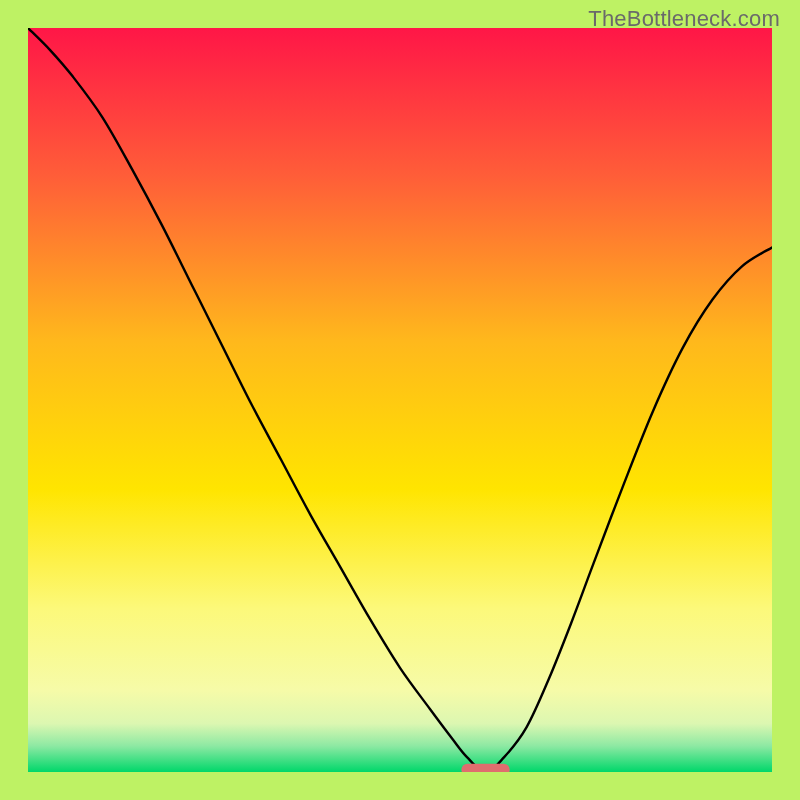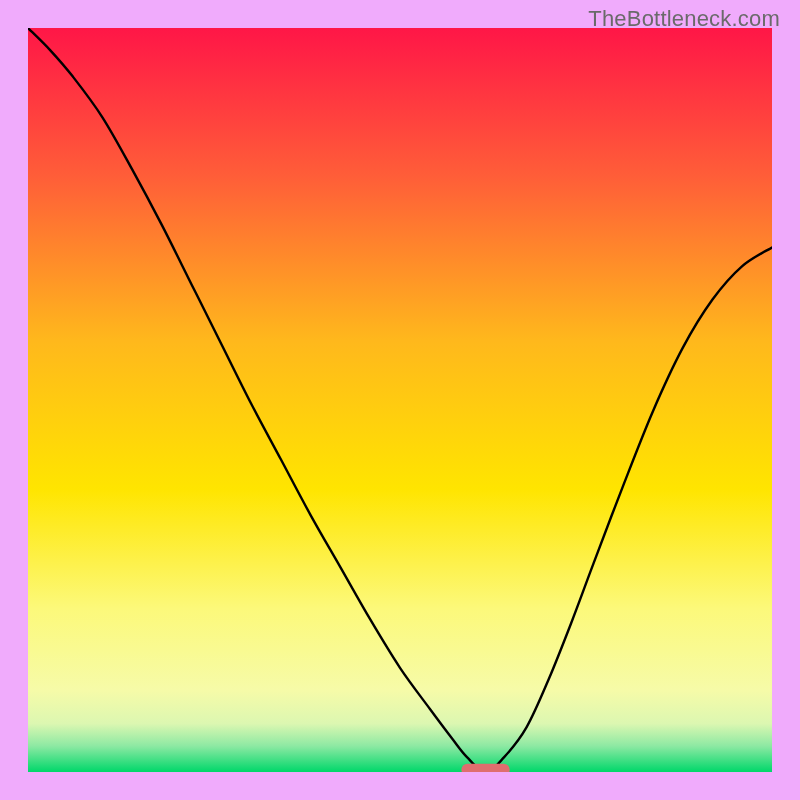--- a/index.html
+++ b/index.html
@@ -8,21 +8,21 @@
     width: 800px;
     height: 800px;
     background: #000000;
     overflow: hidden;
     font-family: Arial, Helvetica, sans-serif;
   }
   .container {
     position: relative;
     width: 800px;
     height: 800px;
-    background: #f0abfc;
+    background: #bef264;
   }
   .watermark {
     position: absolute;
     top: 6px;
     right: 20px;
     color: #6a6a6a;
     font-size: 22px;
     letter-spacing: 0.2px;
     font-weight: 500;
     z-index: 50;

